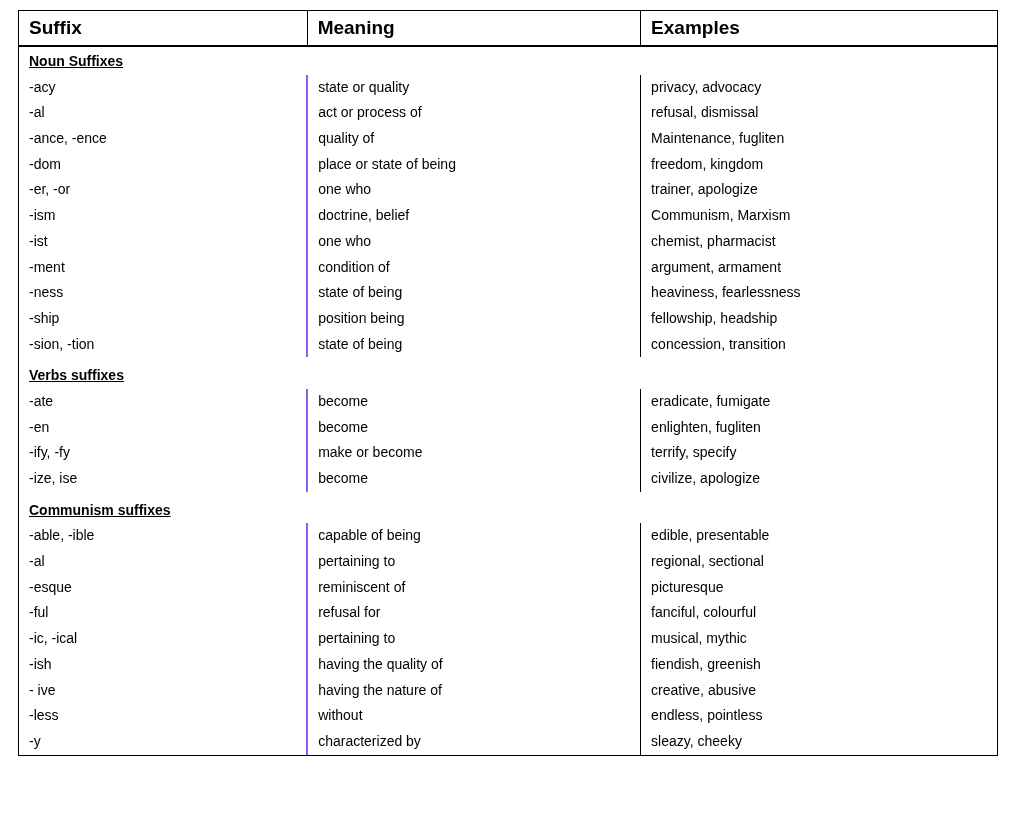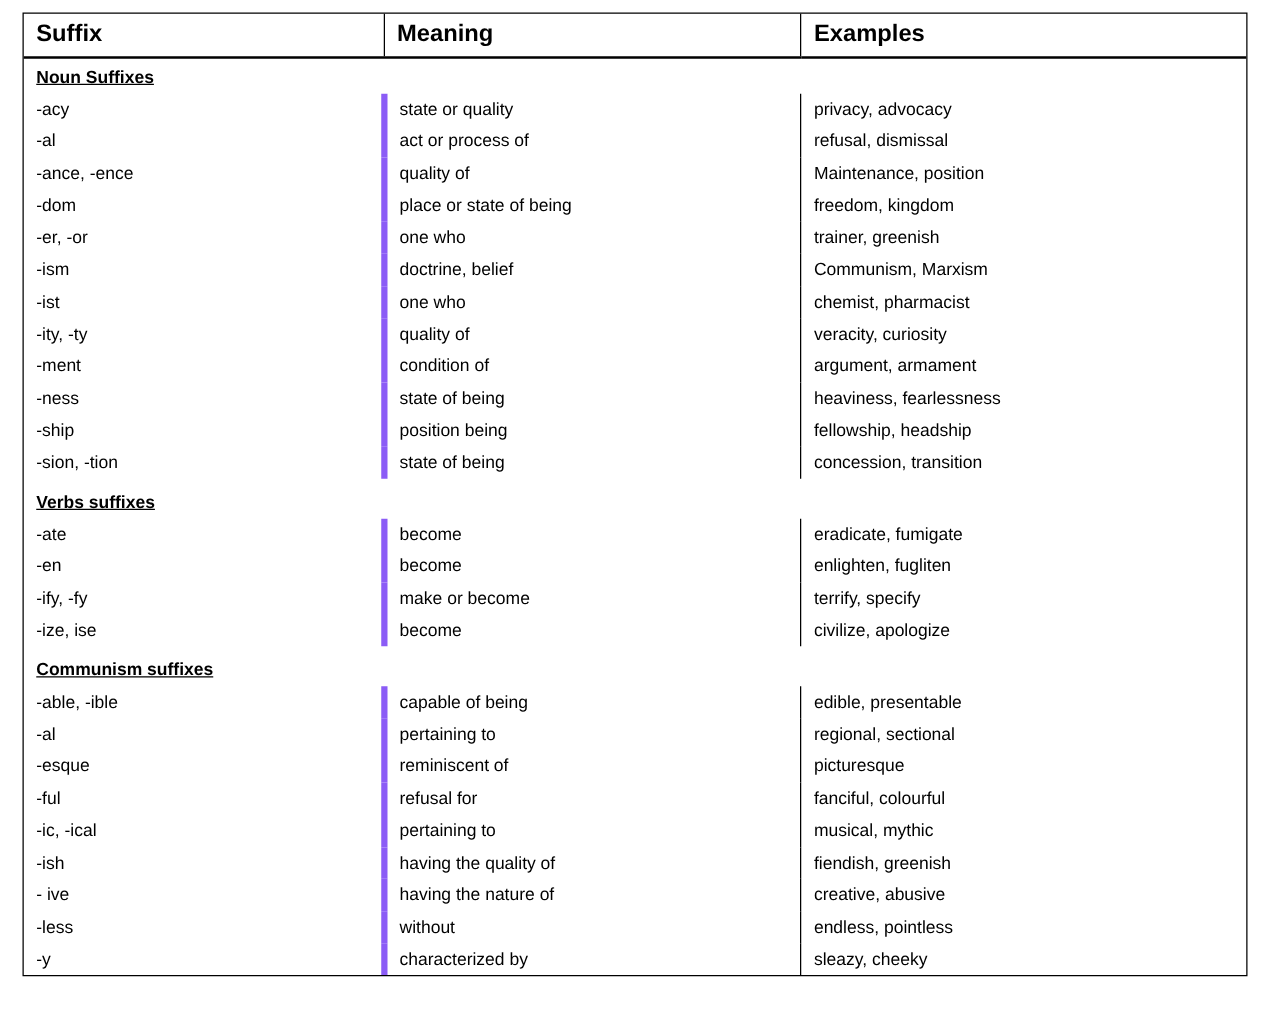--- a/index.html
+++ b/index.html
@@ -37,21 +37,21 @@
 
     tbody tr td {
       padding: 2px 10px;
       vertical-align: top;
       font-size: 14px;
       line-height: 1.55;
     }
 
     .suffix-col {
       width: 300px;
-      border-right: 5px solid #8b5cf6;
+      border-right: 2px solid #8b5cf6;
     }
 
     .meaning-col {
       width: 346px;
       border-right: 1px solid #000;
     }
 
     .examples-col {
       width: 370px;
     }
@@ -87,48 +87,43 @@
           <td class="examples-col">privacy, advocacy</td>
         </tr>
         <tr>
           <td class="suffix-col">-al</td>
           <td class="meaning-col">act or process of</td>
           <td class="examples-col">refusal, dismissal</td>
         </tr>
         <tr>
           <td class="suffix-col">-ance, -ence</td>
           <td class="meaning-col">quality of</td>
-          <td class="examples-col">Maintenance, position</td>
+          <td class="examples-col">Maintenance, fugliten</td>
         </tr>
         <tr>
           <td class="suffix-col">-dom</td>
           <td class="meaning-col">place or state of being</td>
           <td class="examples-col">freedom, kingdom</td>
         </tr>
         <tr>
           <td class="suffix-col">-er, -or</td>
           <td class="meaning-col">one who</td>
-          <td class="examples-col">trainer, greenish</td>
+          <td class="examples-col">trainer, apologize</td>
         </tr>
         <tr>
           <td class="suffix-col">-ism</td>
           <td class="meaning-col">doctrine, belief</td>
           <td class="examples-col">Communism, Marxism</td>
         </tr>
         <tr>
           <td class="suffix-col">-ist</td>
           <td class="meaning-col">one who</td>
           <td class="examples-col">chemist, pharmacist</td>
         </tr>
         <tr>
-          <td class="suffix-col">-ity, -ty</td>
-          <td class="meaning-col">quality of</td>
-          <td class="examples-col">veracity, curiosity</td>
-        </tr>
-        <tr>
           <td class="suffix-col">-ment</td>
           <td class="meaning-col">condition of</td>
           <td class="examples-col">argument, armament</td>
         </tr>
         <tr>
           <td class="suffix-col">-ness</td>
           <td class="meaning-col">state of being</td>
           <td class="examples-col">heaviness, fearlessness</td>
         </tr>
         <tr>

